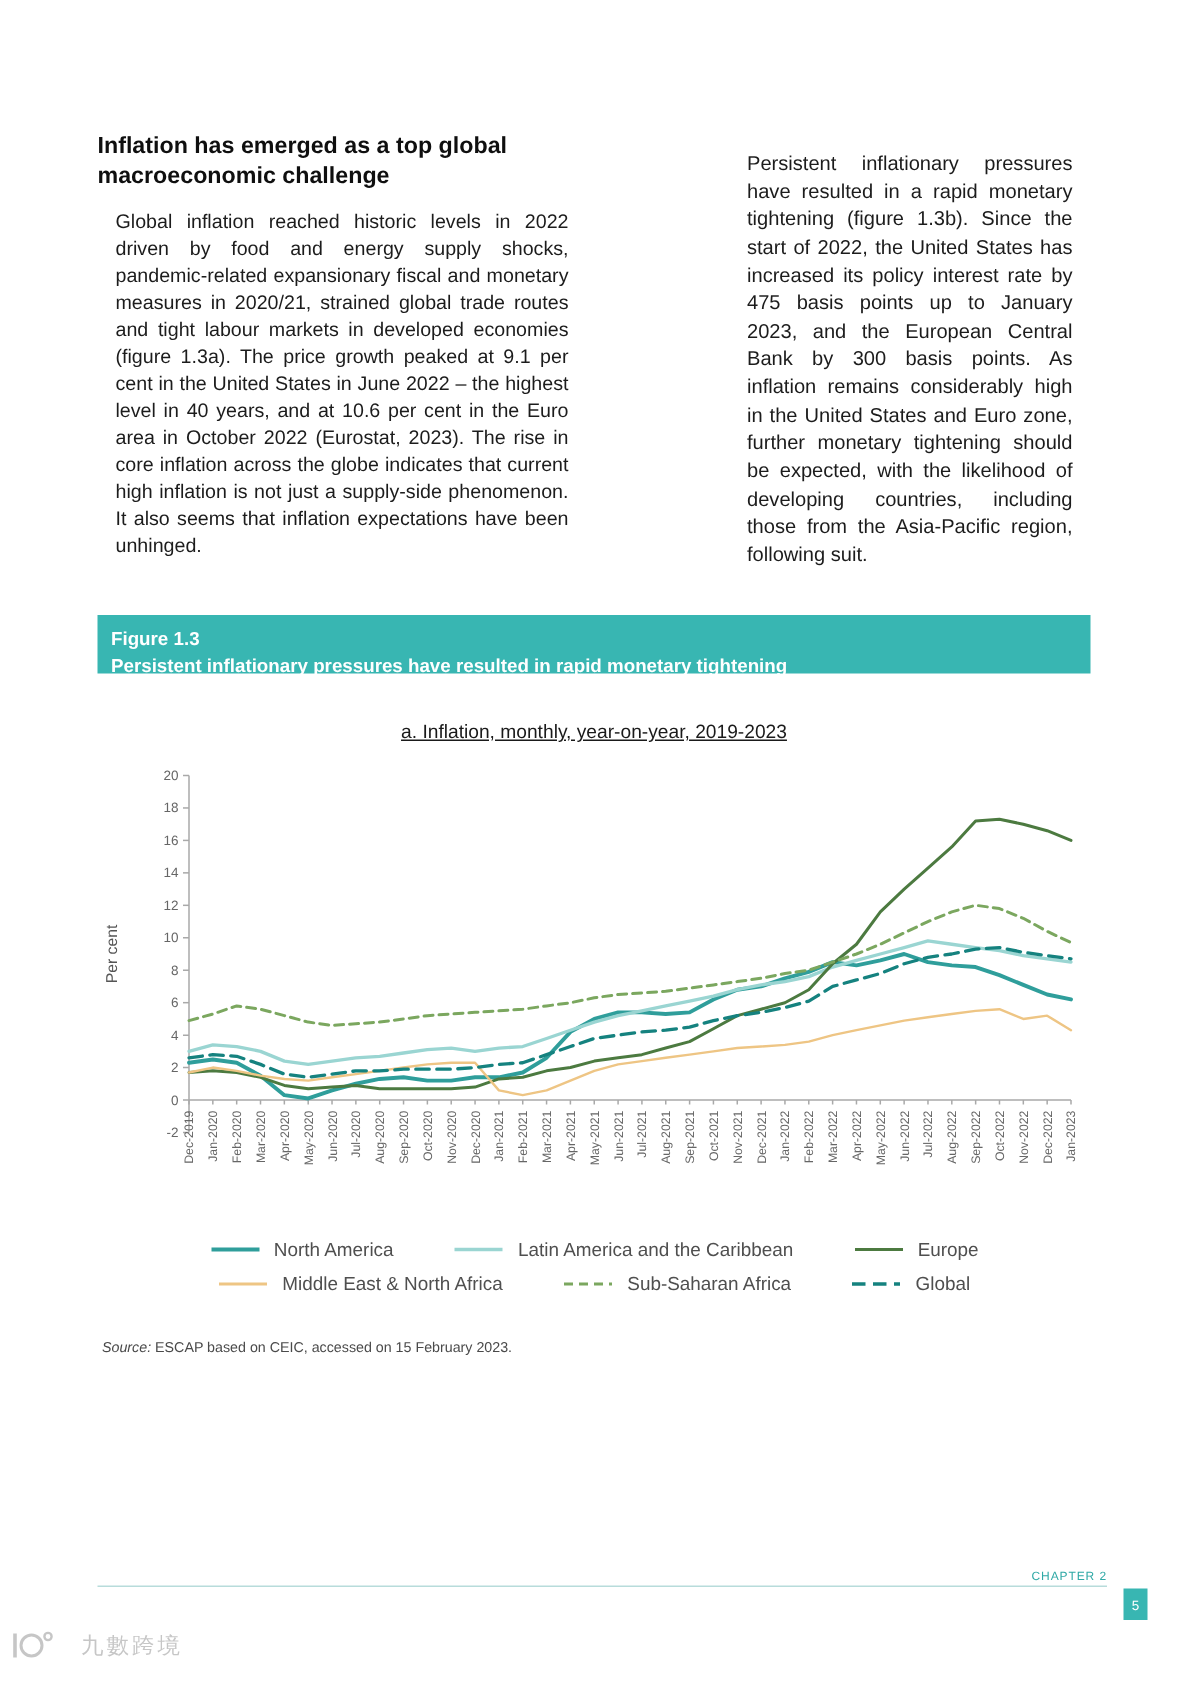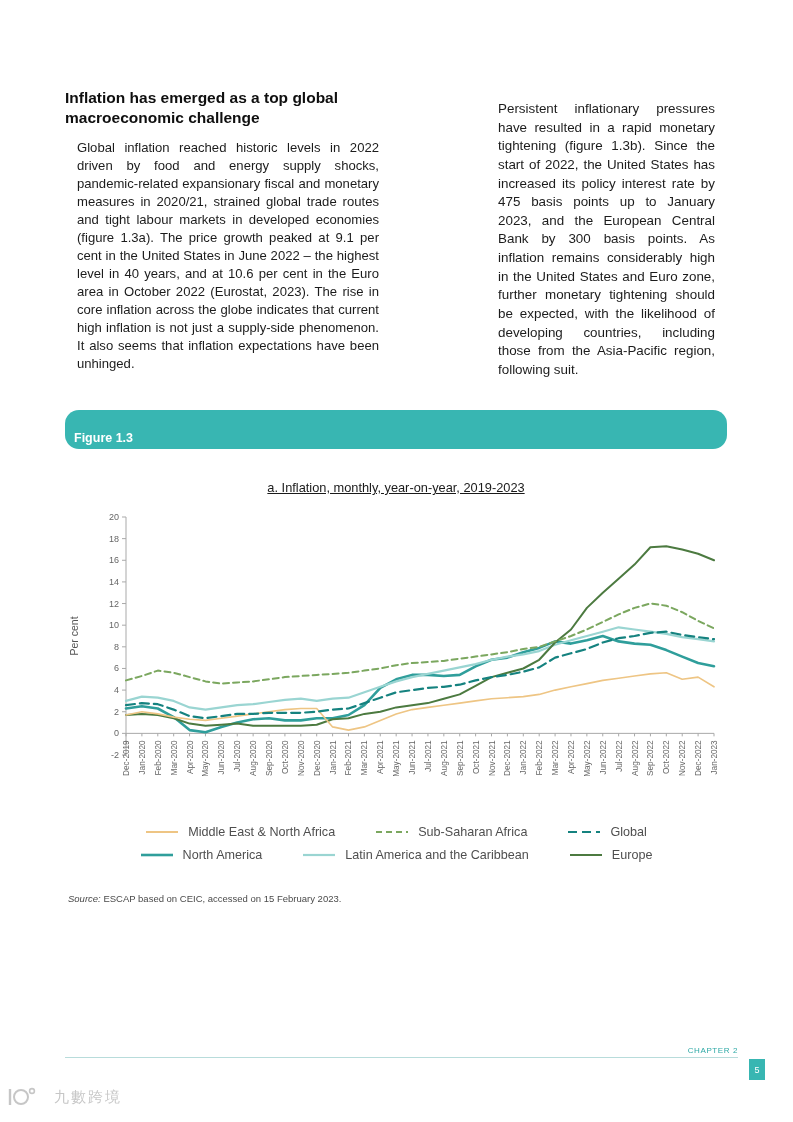--- a/index.html
+++ b/index.html
@@ -31,22 +31,21 @@
   }
   .col-right .body-par { font-size: 13.4px; line-height: 1.39; }
   
   .figure-banner {
     position: absolute;
     left: 65px; top: 410px;
     width: 662px; height: 39px;
     background: #38b6b2;
     color: #ffffff;
     box-sizing: border-box;
-    padding: 20px 8px 0 9px;
-    border-radius: 14px;
+    padding: 8px 8px 0 9px;
   }
   .fig-label { font-size: 12.5px; font-weight: bold; line-height: 1.4; }
   .fig-title { font-size: 12.5px; font-weight: bold; line-height: 1.4; }
   
   .chart-block { position: absolute; left: 66px; top: 480px; width: 660px; }
   .chart-title {
     text-align: center;
     font-size: 12.8px;
     color: #1a1a1a;
     margin-bottom: 8px;
@@ -242,55 +241,55 @@
         <polyline points="60.0,197.9 75.9,193.6 91.8,194.7 107.7,197.9 123.6,204.4 139.5,206.6 155.4,204.4 171.2,202.2 187.1,201.2 203.0,199.0 218.9,196.8 234.8,195.7 250.7,197.9 266.6,195.7 282.5,194.7 298.4,189.3 314.3,183.8 330.2,178.4 346.1,174.1 361.9,170.9 377.8,167.6 393.7,164.4 409.6,161.1 425.5,156.8 441.4,153.6 457.3,151.4 473.2,148.1 489.1,141.7 505.0,137.3 520.9,133.0 536.8,128.7 552.6,124.3 568.5,126.5 584.4,128.7 600.3,130.8 616.2,134.1 632.1,136.2 648.0,138.4" fill="none" stroke="#9ad5d2" stroke-width="2.2" stroke-linejoin="round" stroke-linecap="round"></polyline>
         <polyline points="60.0,212.0 75.9,210.9 91.8,212.0 107.7,215.2 123.6,220.6 139.5,222.8 155.4,221.7 171.2,220.6 187.1,222.8 203.0,222.8 218.9,222.8 234.8,222.8 250.7,221.7 266.6,216.3 282.5,215.2 298.4,210.9 314.3,208.7 330.2,204.4 346.1,202.2 361.9,200.1 377.8,195.7 393.7,191.4 409.6,182.8 425.5,174.1 441.4,169.8 457.3,165.5 473.2,156.8 489.1,139.5 505.0,126.5 520.9,104.9 536.8,89.7 552.6,75.7 568.5,61.6 584.4,44.3 600.3,43.2 616.2,46.5 632.1,50.8 648.0,57.3" fill="none" stroke="#4c7a40" stroke-width="2" stroke-linejoin="round" stroke-linecap="round"></polyline>
         <polyline points="60.0,212.0 75.9,208.7 91.8,210.9 107.7,214.1 123.6,216.3 139.5,217.4 155.4,215.2 171.2,213.1 187.1,210.9 203.0,208.7 218.9,206.6 234.8,205.5 250.7,205.5 266.6,223.9 282.5,227.1 298.4,223.9 314.3,217.4 330.2,210.9 346.1,206.6 361.9,204.4 377.8,202.2 393.7,200.1 409.6,197.9 425.5,195.7 441.4,194.7 457.3,193.6 473.2,191.4 489.1,187.1 505.0,183.8 520.9,180.6 536.8,177.4 552.6,175.2 568.5,173.0 584.4,170.9 600.3,169.8 616.2,176.3 632.1,174.1 648.0,183.8" fill="none" stroke="#eec584" stroke-width="1.6" stroke-linejoin="round" stroke-linecap="round"></polyline>
         <polyline points="60.0,177.4 75.9,173.0 91.8,167.6 107.7,169.8 123.6,174.1 139.5,178.4 155.4,180.6 171.2,179.5 187.1,178.4 203.0,176.3 218.9,174.1 234.8,173.0 250.7,171.9 266.6,170.9 282.5,169.8 298.4,167.6 314.3,165.5 330.2,162.2 346.1,160.0 361.9,159.0 377.8,157.9 393.7,155.7 409.6,153.6 425.5,151.4 441.4,149.2 457.3,146.0 473.2,143.8 489.1,138.4 505.0,133.0 520.9,126.5 536.8,118.9 552.6,111.4 568.5,104.9 584.4,100.5 600.3,102.7 616.2,109.2 632.1,117.9 648.0,125.4" fill="none" stroke="#7ba75f" stroke-width="2" stroke-linejoin="round" stroke-linecap="round" stroke-dasharray="6 4"></polyline>
         <polyline points="60.0,202.2 75.9,200.1 91.8,201.2 107.7,206.6 123.6,213.1 139.5,215.2 155.4,213.1 171.2,210.9 187.1,210.9 203.0,209.8 218.9,209.8 234.8,209.8 250.7,208.7 266.6,206.6 282.5,205.5 298.4,200.1 314.3,194.7 330.2,189.3 346.1,187.1 361.9,184.9 377.8,183.8 393.7,181.7 409.6,177.4 425.5,174.1 441.4,171.9 457.3,168.7 473.2,164.4 489.1,154.6 505.0,150.3 520.9,146.0 536.8,139.5 552.6,135.2 568.5,133.0 584.4,129.8 600.3,128.7 616.2,131.9 632.1,134.1 648.0,136.2" fill="none" stroke="#15827f" stroke-width="2.2" stroke-linejoin="round" stroke-linecap="round" stroke-dasharray="9 5"></polyline>
       </svg>
     <div class="legend" id="legend">
         <div class="legend-row">
           <span class="legend-item">
             <svg width="34" height="10">
-              <line x1="1" y1="5" x2="33" y2="5" stroke="#eec584" stroke-width="2"></line>
-            </svg>
-            <span>Middle East &amp; North Africa</span>
-          </span>
-          <span class="legend-item">
-            <svg width="34" height="10">
-              <line x1="1" y1="5" x2="33" y2="5" stroke="#7ba75f" stroke-width="2" stroke-dasharray="6 4"></line>
-            </svg>
-            <span>Sub-Saharan Africa</span>
-          </span>
-          <span class="legend-item">
-            <svg width="34" height="10">
-              <line x1="1" y1="5" x2="33" y2="5" stroke="#15827f" stroke-width="2.2" stroke-dasharray="9 5"></line>
-            </svg>
-            <span>Global</span>
+              <line x1="1" y1="5" x2="33" y2="5" stroke="#2f9e9b" stroke-width="2.6"></line>
+            </svg>
+            <span>North America</span>
+          </span>
+          <span class="legend-item">
+            <svg width="34" height="10">
+              <line x1="1" y1="5" x2="33" y2="5" stroke="#9ad5d2" stroke-width="2.2"></line>
+            </svg>
+            <span>Latin America and the Caribbean</span>
+          </span>
+          <span class="legend-item">
+            <svg width="34" height="10">
+              <line x1="1" y1="5" x2="33" y2="5" stroke="#4c7a40" stroke-width="2"></line>
+            </svg>
+            <span>Europe</span>
           </span>
         </div>
         <div class="legend-row">
           <span class="legend-item">
             <svg width="34" height="10">
-              <line x1="1" y1="5" x2="33" y2="5" stroke="#2f9e9b" stroke-width="2.6"></line>
-            </svg>
-            <span>North America</span>
-          </span>
-          <span class="legend-item">
-            <svg width="34" height="10">
-              <line x1="1" y1="5" x2="33" y2="5" stroke="#9ad5d2" stroke-width="2.2"></line>
-            </svg>
-            <span>Latin America and the Caribbean</span>
-          </span>
-          <span class="legend-item">
-            <svg width="34" height="10">
-              <line x1="1" y1="5" x2="33" y2="5" stroke="#4c7a40" stroke-width="2"></line>
-            </svg>
-            <span>Europe</span>
+              <line x1="1" y1="5" x2="33" y2="5" stroke="#eec584" stroke-width="2"></line>
+            </svg>
+            <span>Middle East &amp; North Africa</span>
+          </span>
+          <span class="legend-item">
+            <svg width="34" height="10">
+              <line x1="1" y1="5" x2="33" y2="5" stroke="#7ba75f" stroke-width="2" stroke-dasharray="6 4"></line>
+            </svg>
+            <span>Sub-Saharan Africa</span>
+          </span>
+          <span class="legend-item">
+            <svg width="34" height="10">
+              <line x1="1" y1="5" x2="33" y2="5" stroke="#15827f" stroke-width="2.2" stroke-dasharray="9 5"></line>
+            </svg>
+            <span>Global</span>
           </span>
         </div>
       </div>
   </div>
 
   <div class="source-line">
     <span class="source-label">Source:</span><span> ESCAP based on CEIC, accessed on 15 February 2023.</span>
   </div>
 
   <div class="chapter-label">CHAPTER 2</div>

